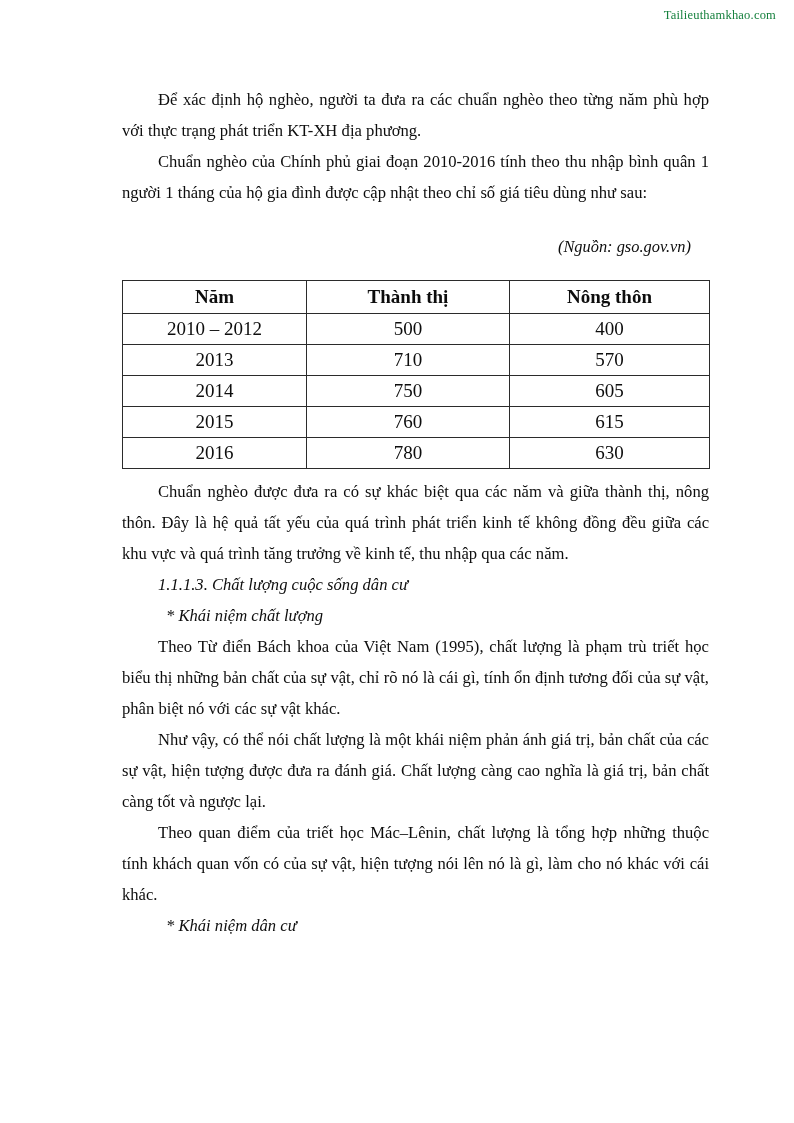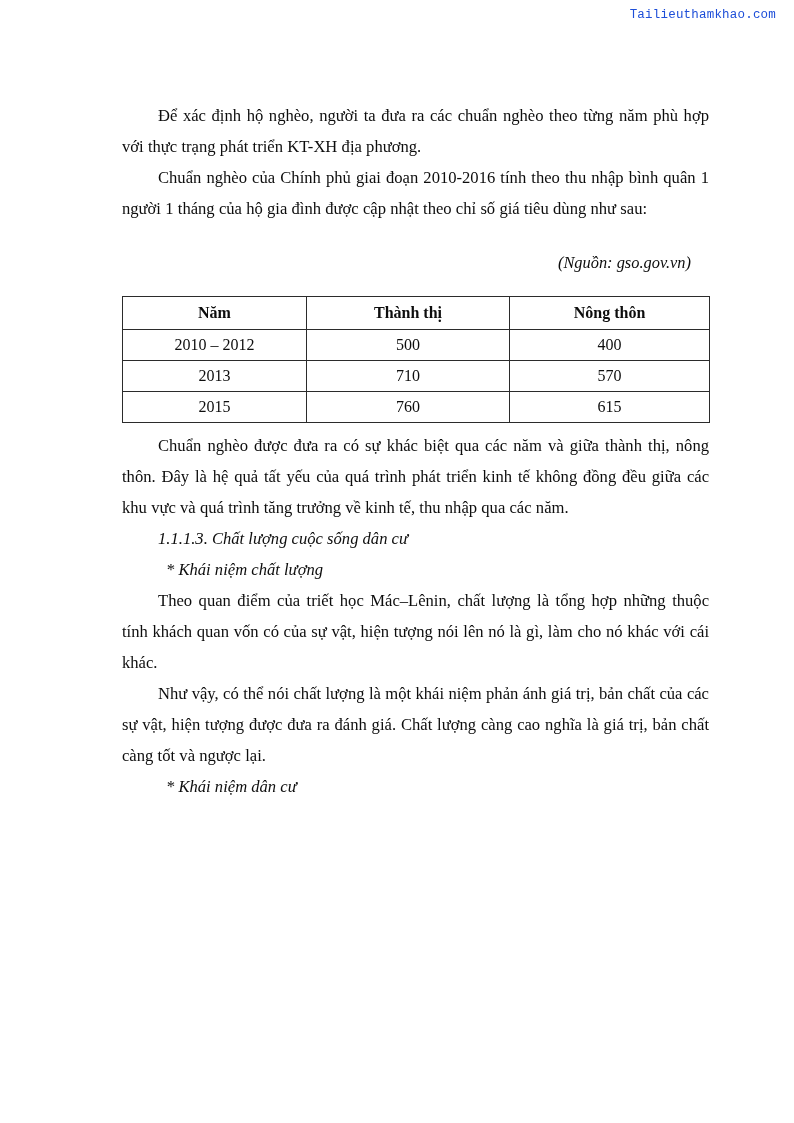--- a/index.html
+++ b/index.html
@@ -23,44 +23,44 @@
     inset: 0;
     width: 794px;
     height: 1123px;
   }
 
   
   .watermark {
     position: absolute;
     top: 8px;
     right: 18px;
-    font-family: Liberation Mono, monospace;
+    font-family: Liberation Serif, serif;
     font-size: 12.5px;
     letter-spacing: 0.2px;
-    color: #1d4ed8;
+    color: #15803d;
     user-select: none;
     white-space: nowrap;
   }
 
   
   .page-number {
     position: absolute;
     top: 56px;
     left: 0;
     width: 794px;
     text-align: center;
     font-size: 16.5px;
     color: #111;
   }
 
   
   .content {
     position: absolute;
     left: 122px;
-    top: 100px;
+    top: 84px;
     width: 587px;
     font-family: Liberation Serif, serif;
   }
 
   p.para {
     margin: 0;
     font-size: 16.6px;
     line-height: 31px;
     text-align: justify;
     text-justify: inter-word;
@@ -105,21 +105,21 @@
     table-layout: fixed;
   }
   table.data-table col.c-year  { width: 184px; }
   table.data-table col.c-urban { width: 203px; }
   table.data-table col.c-rural { width: 200px; }
 
   table.data-table th,
   table.data-table td {
     border: 1px solid #2b2b2b;
     text-align: center;
-    font-size: 16px;
+    font-size: 19px;
     height: 30px;
     padding: 0;
     vertical-align: middle;
   }
   table.data-table th {
     font-weight: bold;
     height: 32px;
   }
   
   table.data-table tr.light-top > td {
@@ -166,37 +166,48 @@
         <tr>
           <td>2010 – 2012</td>
           <td>500</td>
           <td>400</td>
         </tr>
         <tr class="light-top">
           <td>2013</td>
           <td>710</td>
           <td>570</td>
         </tr>
+        <tr>
+          <td>2014</td>
+          <td>750</td>
+          <td>605</td>
+        </tr>
         <tr class="light-top">
           <td>2015</td>
           <td>760</td>
           <td>615</td>
         </tr>
+        <tr>
+          <td>2016</td>
+          <td>780</td>
+          <td>630</td>
+        </tr>
       </tbody>
     </table>
 
     <div class="spacer-after-table"></div>
 
     <p class="para">Chuẩn nghèo được đưa ra có sự khác biệt qua các năm và giữa thành thị, nông thôn. Đây là hệ quả tất yếu của quá trình phát triển kinh tế không đồng đều giữa các khu vực và quá trình tăng trưởng về kinh tế, thu nhập qua các năm.</p>
 
     <p class="heading-italic">1.1.1.3. Chất lượng cuộc sống dân cư</p>
 
     <p class="heading-italic sub">* Khái niệm chất lượng</p>
 
+    <p class="para">Theo Từ điển Bách khoa của Việt Nam (1995), chất lượng là phạm trù triết học biểu thị những bản chất của sự vật, chỉ rõ nó là cái gì, tính ổn định tương đối của sự vật, phân biệt nó với các sự vật khác.</p>
+
+    <p class="para">Như vậy, có thể nói chất lượng là một khái niệm phản ánh giá trị, bản chất của các sự vật, hiện tượng được đưa ra đánh giá. Chất lượng càng cao nghĩa là giá trị, bản chất càng tốt và ngược lại.</p>
 
     <p class="para">Theo quan điểm của triết học Mác–Lênin, chất lượng là tổng hợp những thuộc tính khách quan vốn có của sự vật, hiện tượng nói lên nó là gì, làm cho nó khác với cái khác.</p>
-
-    <p class="para">Như vậy, có thể nói chất lượng là một khái niệm phản ánh giá trị, bản chất của các sự vật, hiện tượng được đưa ra đánh giá. Chất lượng càng cao nghĩa là giá trị, bản chất càng tốt và ngược lại.</p>
 
     <p class="heading-italic sub">* Khái niệm dân cư</p>
 
   </div>
 </div>
 
 </body></html>

